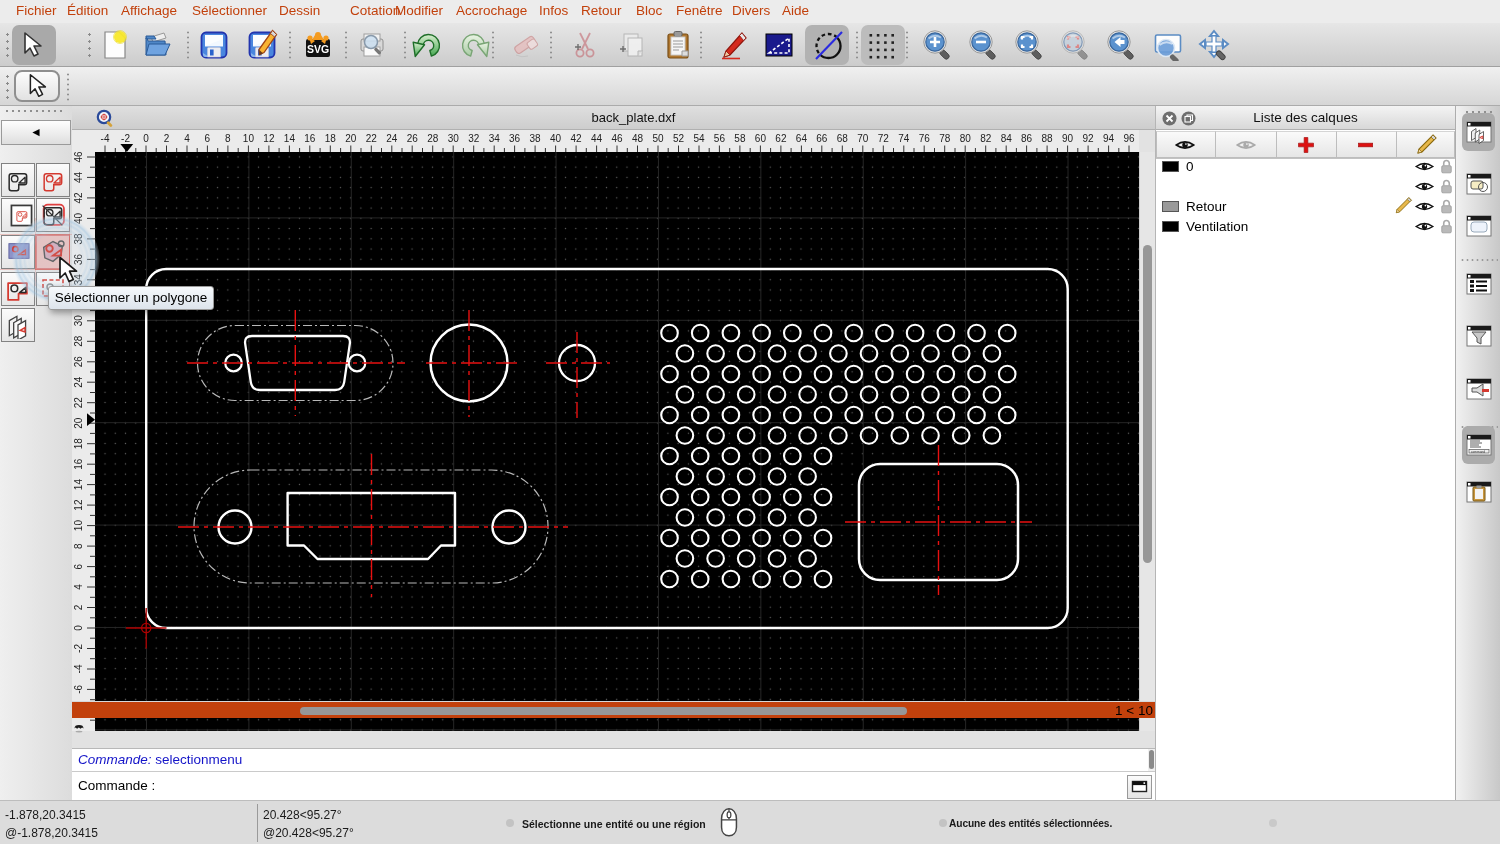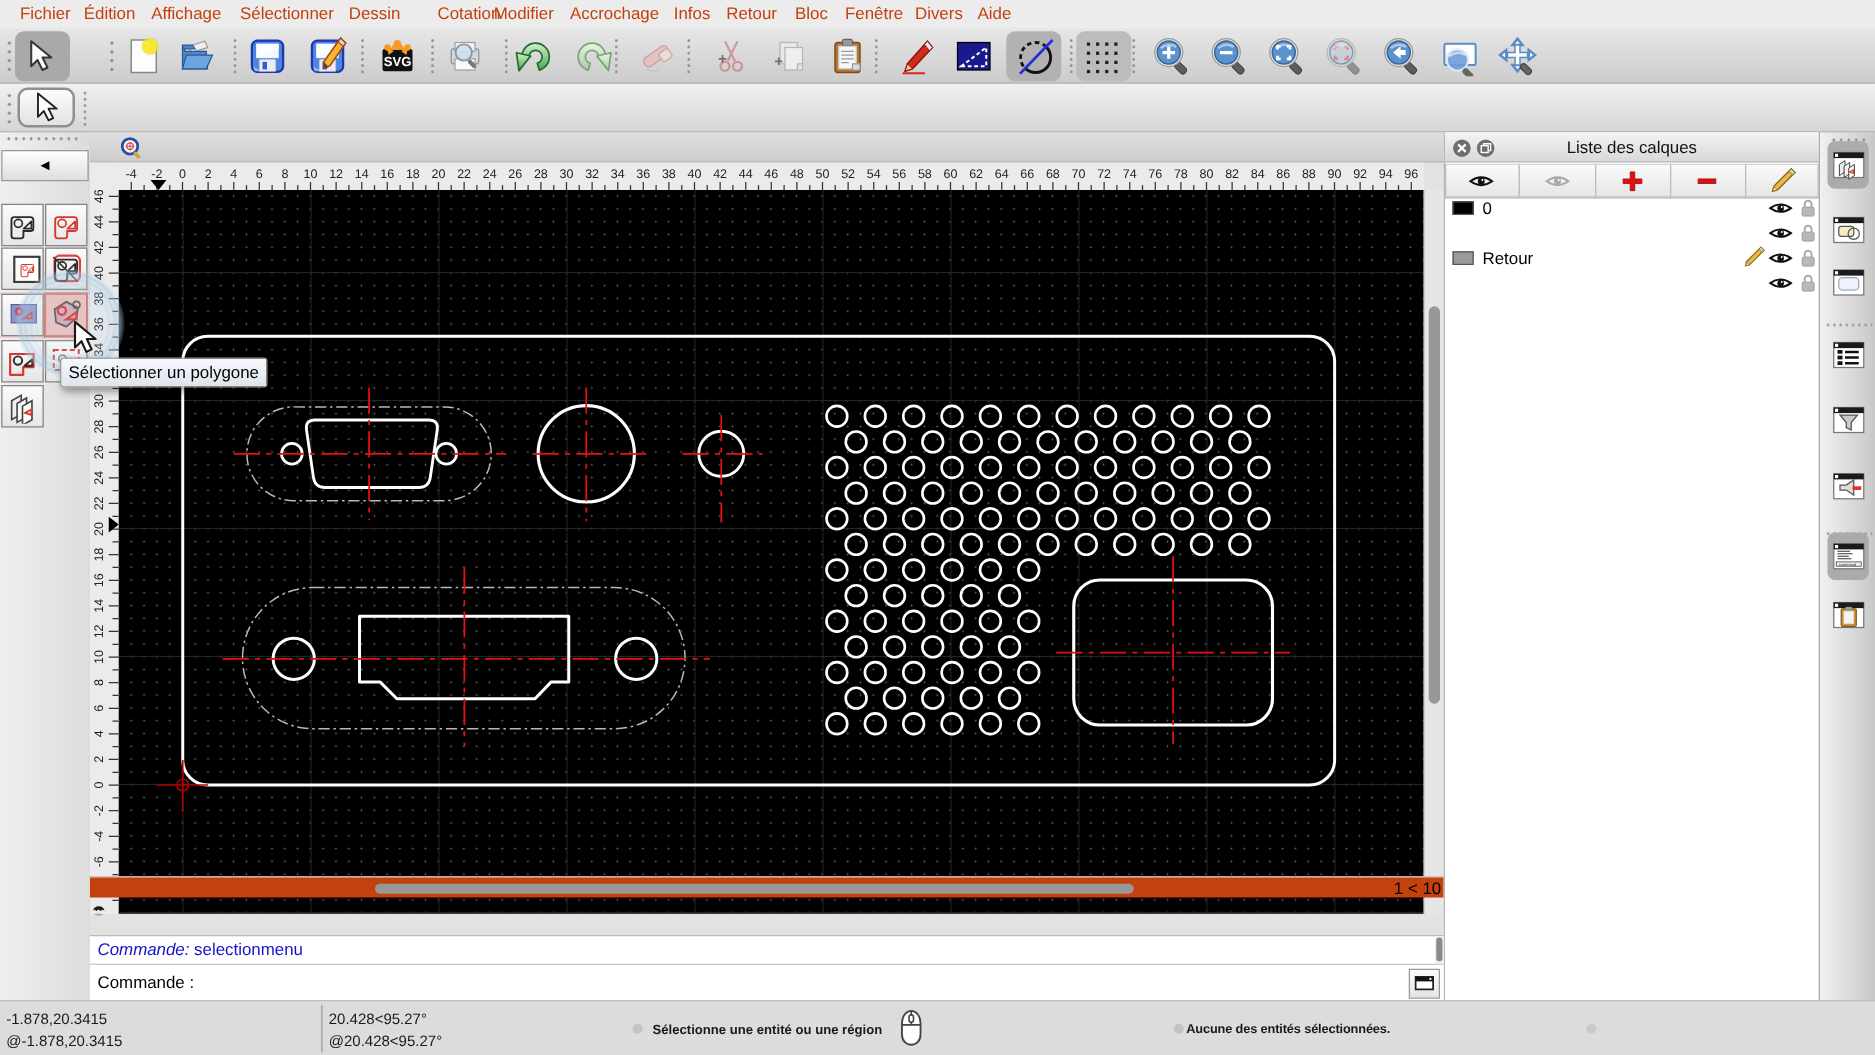--- a/index.html
+++ b/index.html
@@ -365,20 +365,21 @@
       <circle cx="9" cy="9" r="3" fill="none" stroke="#888" stroke-width="1.4"></circle>
     </svg>
     <svg class="ic" style="left:5px;top:207px" width="26" height="26" viewBox="0 0 24 24">
       <path d="M4 7 l7 -4 v14 l-7 4 z" fill="#f2f2f2" stroke="#444" stroke-width="1.2"></path>
       <path d="M8 9 l7 -4 v14 l-7 4 z" fill="#fafafa" stroke="#444" stroke-width="1.2"></path>
       <path d="M12 11 l7 -4 v14 l-7 4 z" fill="#fff" stroke="#444" stroke-width="1.2"></path>
       <path d="M14 16 l4.5 -2.5 0 4 z" fill="none" stroke="#d43a30" stroke-width="1.4"></path>
     </svg>
   </div>
 <div id="doctitle" class="abs">
+    <span class="t">back_plate.dxf</span>
     <svg class="ic" style="left:24px;top:3px" width="18" height="18" viewBox="0 0 18 18">
       <circle cx="8" cy="8" r="6.2" fill="#f2f6fb" stroke="#2a4a9a" stroke-width="2.2"></circle>
       <circle cx="8" cy="8" r="2.6" fill="none" stroke="#d43a30" stroke-width="0.9"></circle>
       <path d="M8 4.5 v7 M4.5 8 h7" stroke="#d43a30" stroke-width="0.7"></path>
       <rect x="12.2" y="11.8" width="6.5" height="2.8" rx="1.4" transform="rotate(45 12.2 11.8)" fill="#d4a23a"></rect>
     </svg>
   </div>
 <div id="rcorner" class="abs"></div>
 <div id="hruler" class="abs"><svg width="1044" height="22" style="font:10px 'Liberation Sans',sans-serif;fill:#222">
       <line x1="10.0" y1="15.5" x2="10.0" y2="22" stroke="#333" stroke-width="1"></line>
@@ -845,20 +846,24 @@
     </div>
     <svg class="ic" style="left:258px;top:90px" width="21" height="21" viewBox="0 0 24 24">
       <path d="M2.5 12 Q12 5.2 21.5 12 Q12 18.8 2.5 12 Z" fill="none" stroke="#111" stroke-width="1.7"></path>
       <circle cx="12" cy="12" r="3" fill="#111"></circle>
       <circle cx="13" cy="11" r="0.9" fill="#fff"></circle>
     </svg>
     <svg class="ic" style="left:281px;top:90px" width="19" height="21" viewBox="0 0 24 24">
       <rect x="6" y="11" width="12" height="9" rx="1.5" fill="#b9b9b9" stroke="#999"></rect>
       <path d="M8.5 11 v-3 a3.5 3.5 0 0 1 7 0 v3" fill="none" stroke="#aaa" stroke-width="2"></path>
     </svg>
+    <div class="lrow" style="top:111px">
+      <span class="sw" style="background:#000"></span>
+      <span class="nm">Ventilation</span>
+    </div>
     <svg class="ic" style="left:258px;top:110px" width="21" height="21" viewBox="0 0 24 24">
       <path d="M2.5 12 Q12 5.2 21.5 12 Q12 18.8 2.5 12 Z" fill="none" stroke="#111" stroke-width="1.7"></path>
       <circle cx="12" cy="12" r="3" fill="#111"></circle>
       <circle cx="13" cy="11" r="0.9" fill="#fff"></circle>
     </svg>
     <svg class="ic" style="left:281px;top:110px" width="19" height="21" viewBox="0 0 24 24">
       <rect x="6" y="11" width="12" height="9" rx="1.5" fill="#b9b9b9" stroke="#999"></rect>
       <path d="M8.5 11 v-3 a3.5 3.5 0 0 1 7 0 v3" fill="none" stroke="#aaa" stroke-width="2"></path>
     </svg>
     <svg class="ic" style="left:237px;top:90px" width="20" height="20" viewBox="0 0 24 24">

